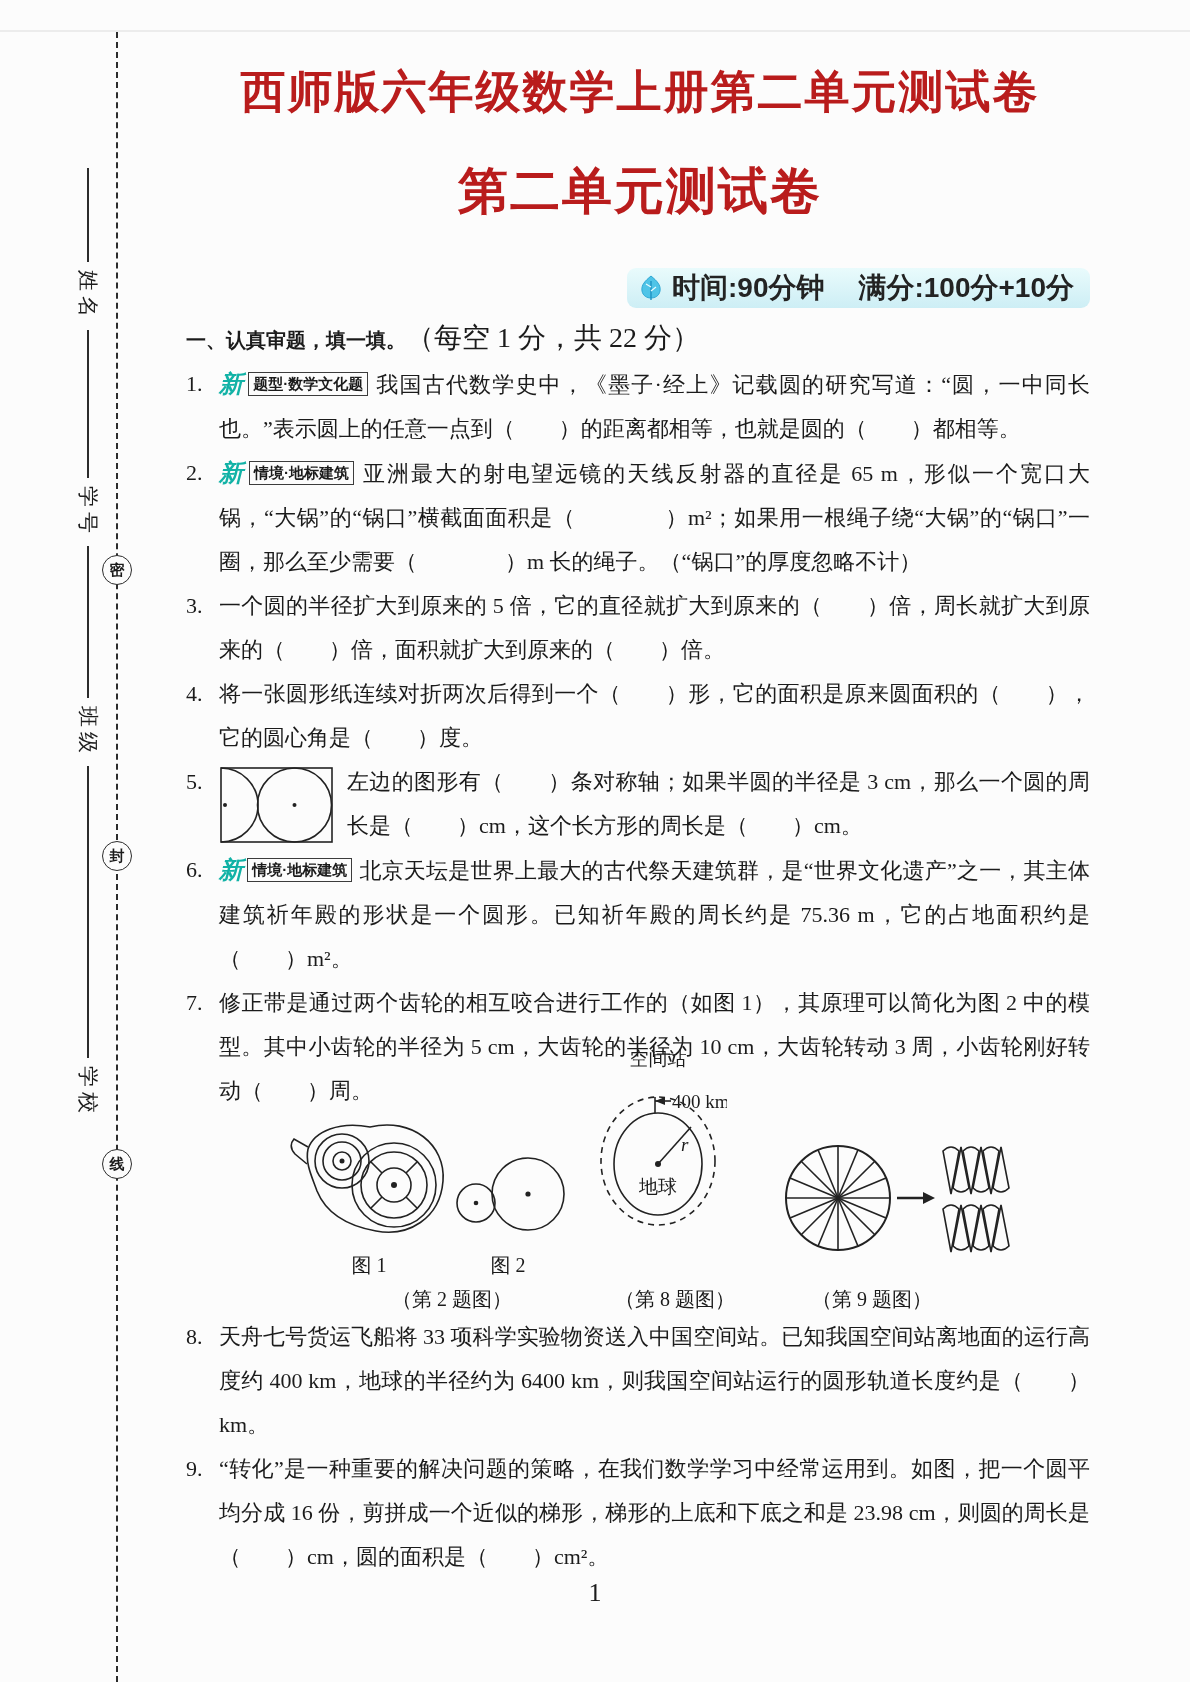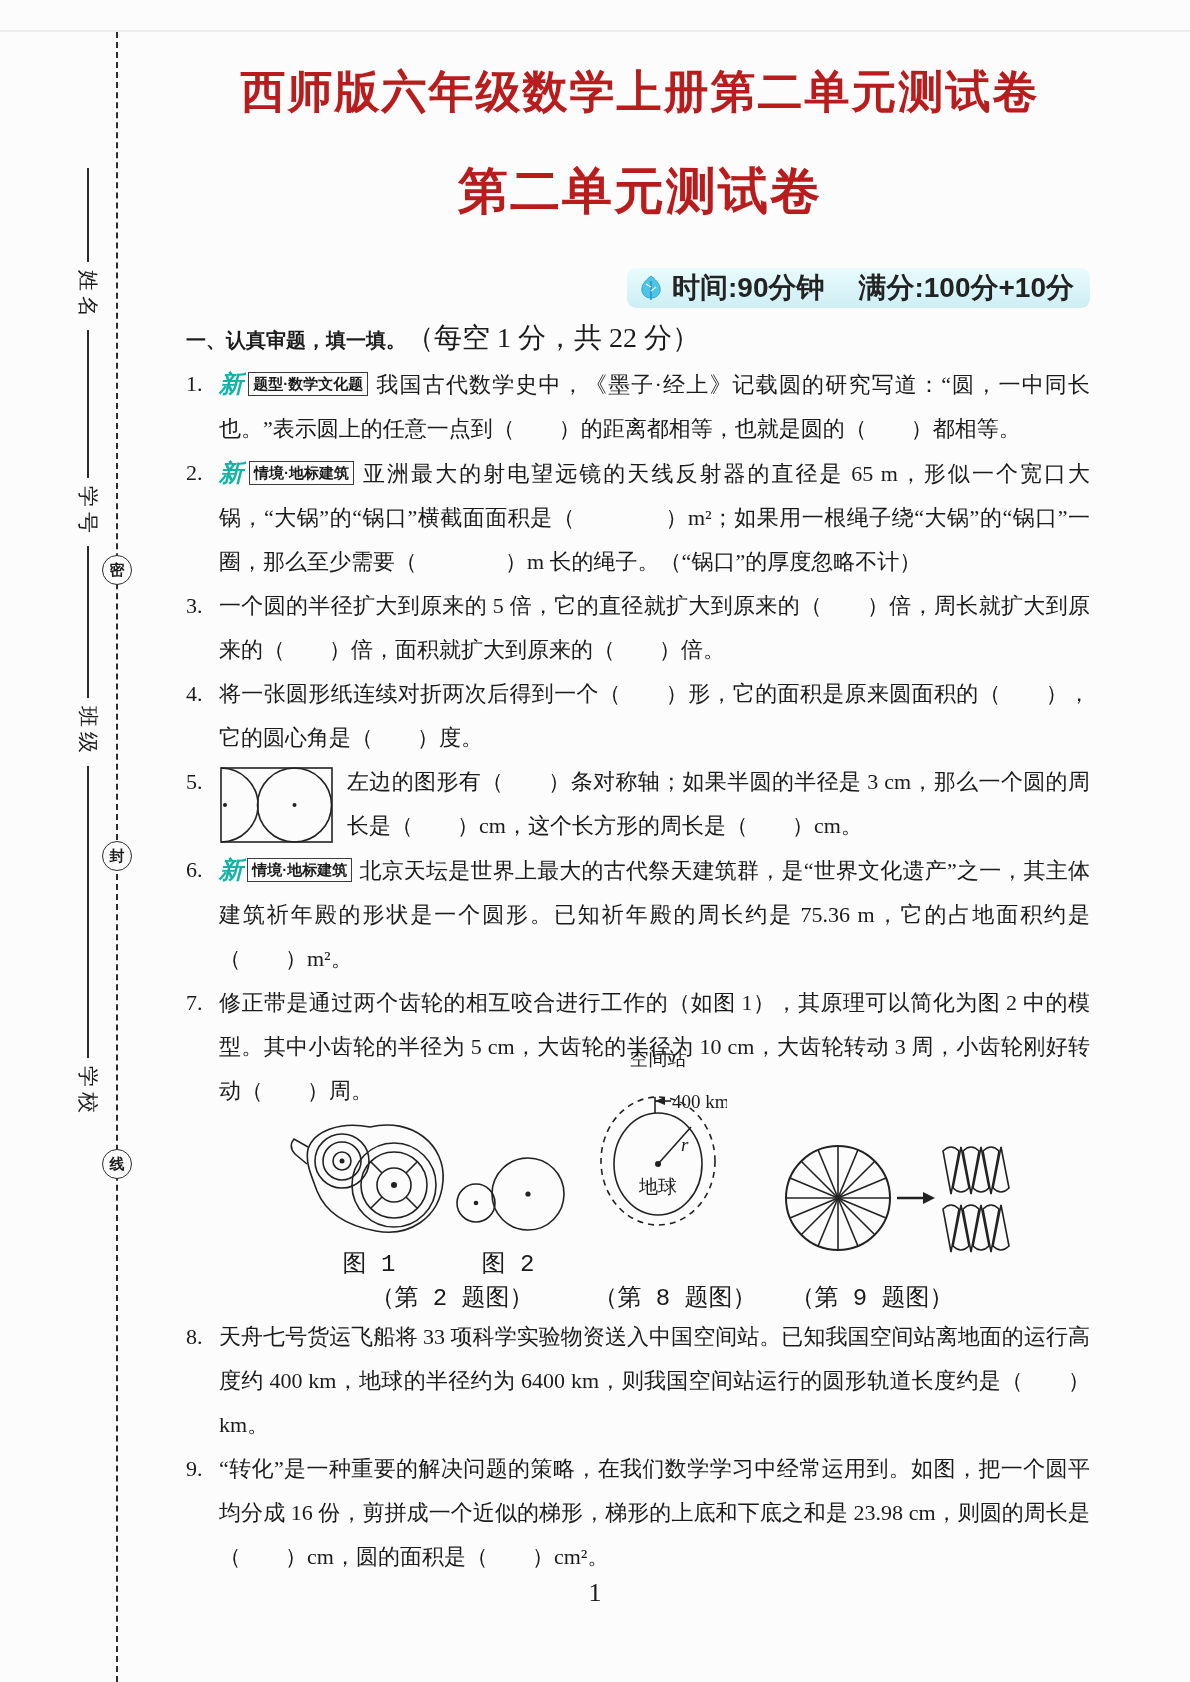--- a/index.html
+++ b/index.html
@@ -64,21 +64,21 @@
   .q5-fig{flex:0 0 116px;margin-top:6px;}
   .q5-text{flex:1;text-align:justify;}
 
   
   .figure-block{position:relative;height:202px;}
   .figure-block svg{position:absolute;}
   .fig-tape{left:104px;top:6px;}
   .fig-gears{left:269px;top:34px;}
   .fig-earth{left:409px;top:-64px;}
   .fig-sectors{left:595px;top:26px;}
-  .figcap{position:absolute;font-size:24px;text-align:center;font-family:Liberation Mono, monospace;}
+  .figcap{position:absolute;font-size:20px;text-align:center;}
   .cap-fig1{left:118px;top:130px;width:130px;}
   .cap-fig2{left:272px;top:130px;width:100px;}
   .cap-q7{left:176px;top:164px;width:180px;}
   .cap-q8{left:399px;top:164px;width:180px;}
   .cap-q9{left:596px;top:164px;width:180px;}
   .fig-line{stroke:#222;stroke-width:2;fill:none;}
   .fig-thin{stroke:#222;stroke-width:1.6;fill:none;}
   .fig-text{font-size:19px;fill:#1b1b1b;font-family:"Liberation Serif","DejaVu Serif",serif;}
 
   .pageno{position:absolute;top:1578px;left:0;right:0;text-align:center;font-size:26px;}

